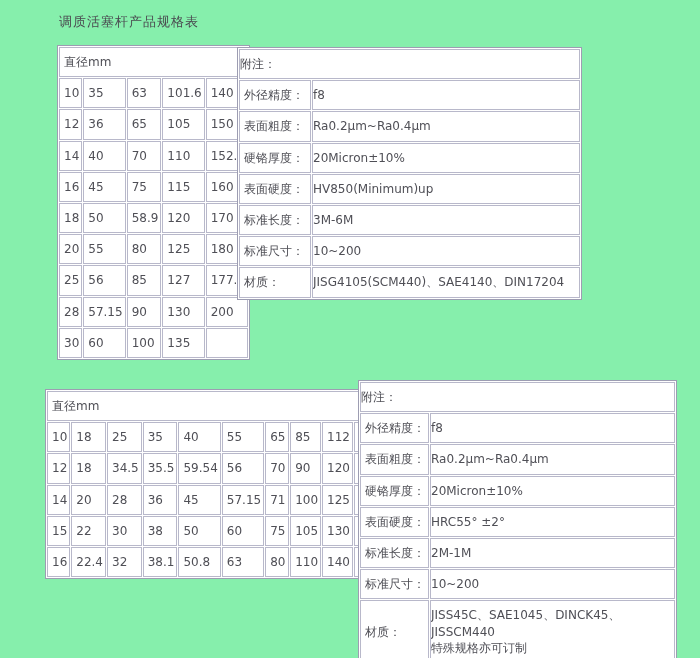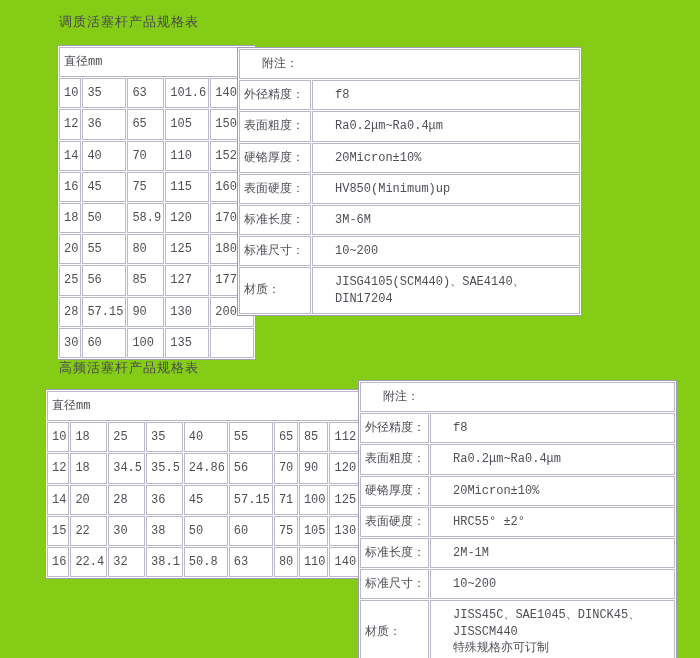--- a/index.html
+++ b/index.html
@@ -4,23 +4,22 @@
 <style>
   html, body { margin: 0; padding: 0; background: #ffffff; }
   body {
     font-family: "DejaVu Sans", "Liberation Sans", sans-serif;
     color: #4f4f56;
   }
   .page {
     position: relative;
     width: 700px;
     height: 658px;
-    background: #84cc16;
+    background: #86efac;
     overflow: hidden;
-    font-family: Liberation Mono, monospace;
   }
   .sec-title {
     position: absolute;
     font-size: 13px;
     color: #4a4a50;
     letter-spacing: 1px;
     white-space: nowrap;
   }
   .block { position: absolute; }
   table.spec {
@@ -40,21 +39,21 @@
     box-sizing: border-box;
     white-space: pre-line;
     line-height: 1.35;
     overflow: hidden;
   }
   table.spec td.hdr {
     white-space: nowrap;
     margin-left: 16px;
   }
   .notes td:first-child { }
-  .notes td:last-child  { padding-left: 22px; }
+  .notes td:last-child  { padding-left: 0; }
 </style>
 </head>
 <body>
 
 <div class="page">
 
   <div class="sec-title" style="left:59px; top:13px;">调质活塞杆产品规格表</div>
 
   <div class="block" style="left:57px; top:45px;">
     <table class="spec">
@@ -171,21 +170,20 @@
             <td>10~200</td>
           </tr>
           <tr>
             <td>材质：</td>
             <td>JISG4105(SCM440)、SAE4140、DIN17204</td>
           </tr>
         </tbody>
     </table>
   </div>
 
-  <div class="sec-title" style="left:59px; top:359px;">高频活塞杆产品规格表</div>
 
   <div class="block" style="left:45px; top:389px;">
     <table class="spec">
       <colgroup>
         <col style="width:21px">
           <col style="width:31px">
           <col style="width:31px">
         <col style="width:31px">
           <col style="width:39px">
           <col style="width:38px">
@@ -208,21 +206,21 @@
             <td>65</td>
             <td>85</td>
             <td>112</td>
             <td>150</td>
           </tr>
           <tr>
             <td>12</td>
             <td>18</td>
             <td>34.5</td>
             <td>35.5</td>
-            <td>24.86</td>
+            <td>59.54</td>
             <td>56</td>
             <td>70</td>
             <td>90</td>
             <td>120</td>
             <td>160</td>
           </tr>
           <tr>
             <td>14</td>
             <td>20</td>
             <td>28</td>

